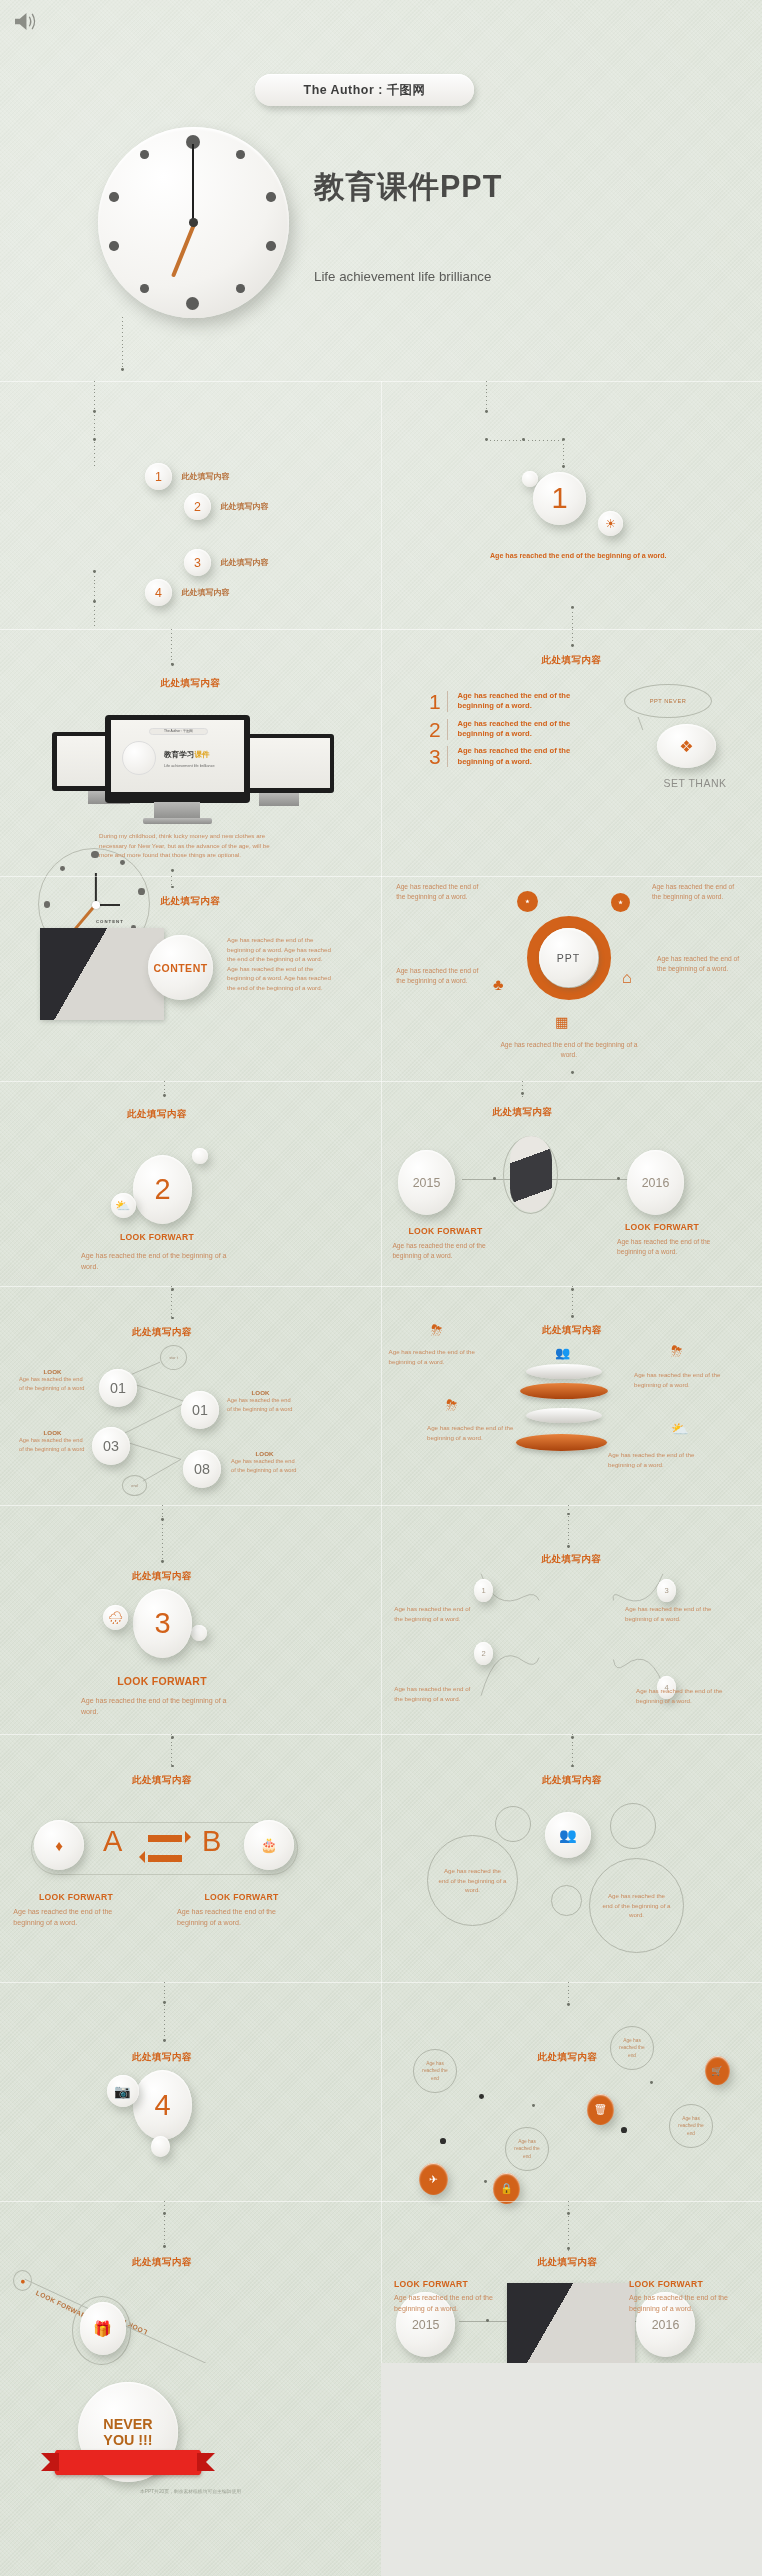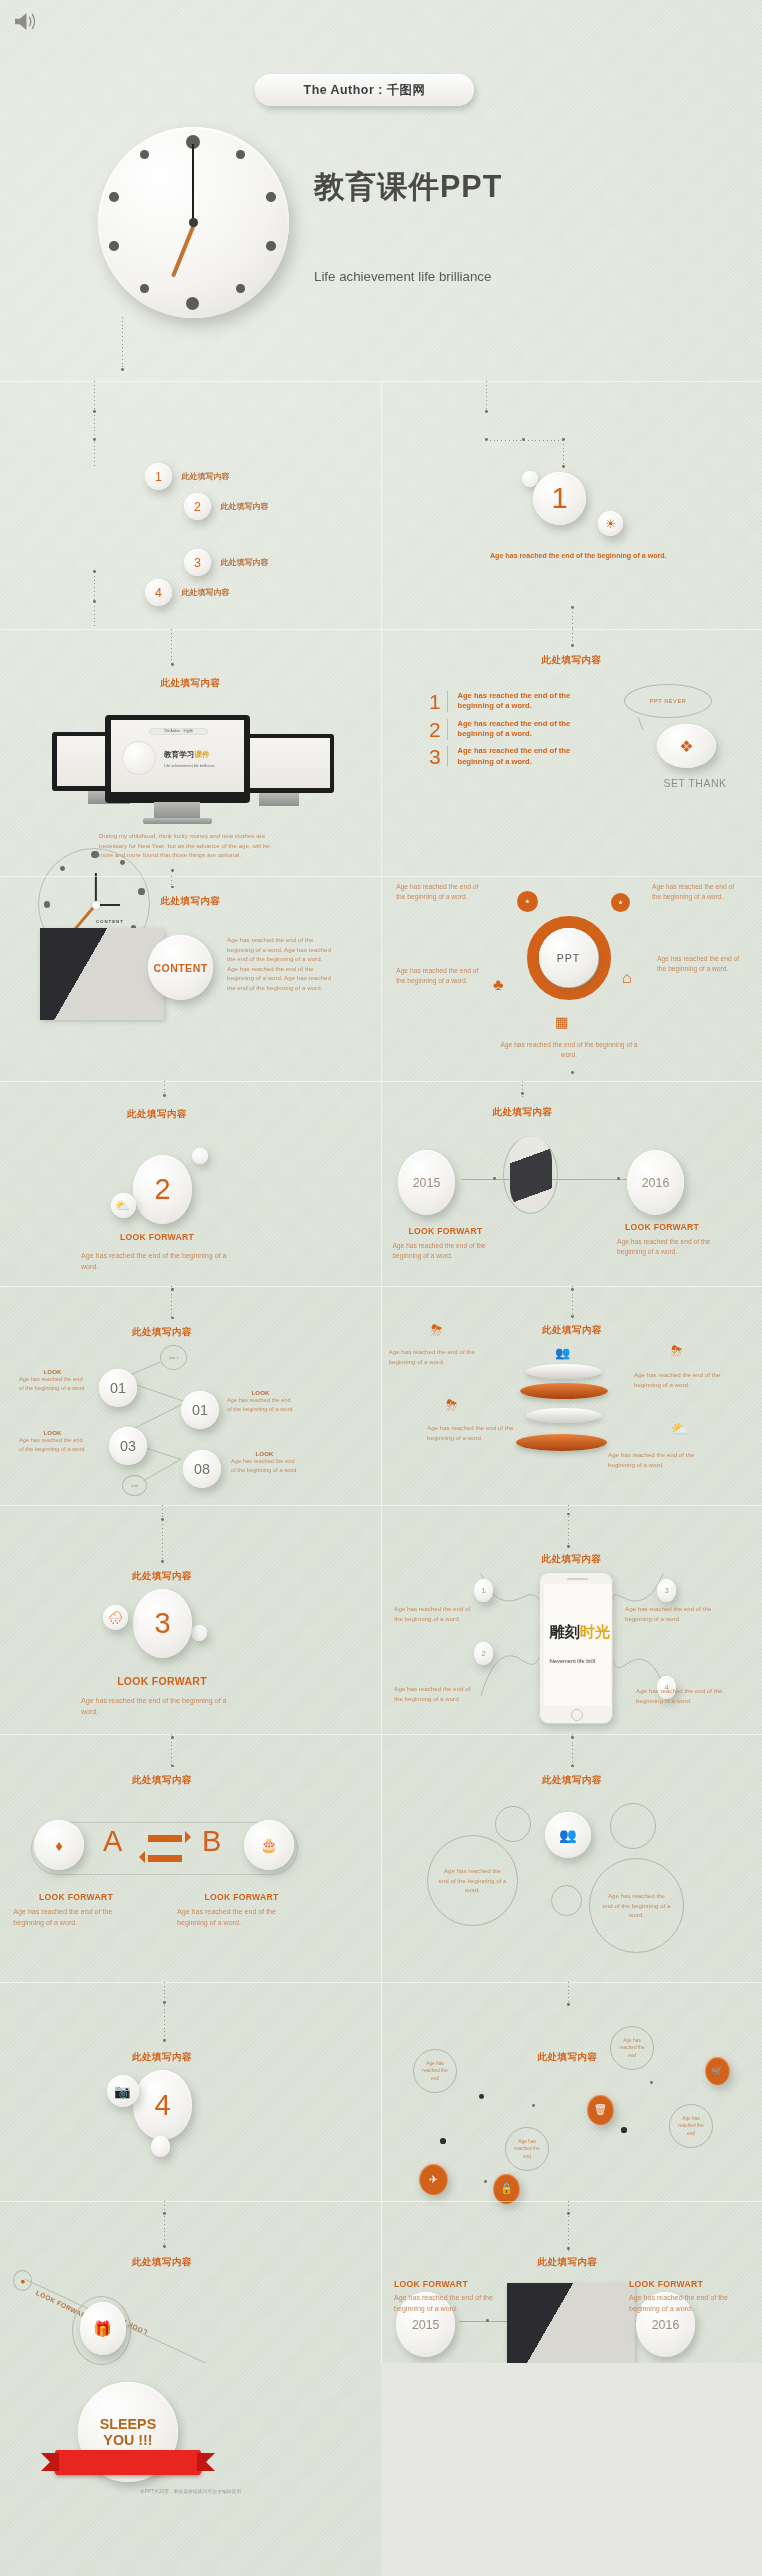--- a/index.html
+++ b/index.html
@@ -437,21 +437,21 @@
       <svg style="position:absolute;left:0;top:0;" width="381" height="219" viewBox="0 0 400 230">
         <polyline points="168,80 126,98 196,122 120,160 190,182 150,205" fill="none" stroke="#a9aea3" stroke-width="0.8"></polyline>
       </svg>
 
       <div class="disc" style="left:99px;top:83px;width:38px;height:38px;">
         <span style="font-size:14.3px;color:#6f6f6b;">01</span>
       </div>
       <div class="disc" style="left:181px;top:105px;width:38px;height:38px;">
         <span style="font-size:14.3px;color:#6f6f6b;">01</span>
       </div>
-      <div class="disc" style="left:109px;top:141px;width:38px;height:38px;">
+      <div class="disc" style="left:92px;top:141px;width:38px;height:38px;">
         <span style="font-size:14.3px;color:#6f6f6b;">03</span>
       </div>
       <div class="disc" style="left:183px;top:164px;width:38px;height:38px;">
         <span style="font-size:14.3px;color:#6f6f6b;">08</span>
       </div>
 
       <div style="position:absolute;left:19px;top:82px;width:67px;">
         <div style="font-size:6.2px;font-weight:bold;color:#b8733f;text-align:center;">LOOK</div>
         <div class="body-txt" style="font-size:5.7px;">Age has reached the end of the beginning of a word</div>
       </div>
@@ -516,30 +516,20 @@
       <div class="lookfw" style="position:absolute;left:0;top:170px;width:324px;text-align:center;font-size:10.5px;">LOOK FORWART</div>
       <div class="body-txt" style="position:absolute;left:81px;top:191px;width:162px;font-size:7.1px;">Age has reached the end of the beginning of a word.</div>
     </div>
 
     <div class="half R">
       <div class="dotline" style="left:187px;top:0;height:44px;"></div>
       <div class="dot" style="left:186px;top:7.6px;"></div>
       <div class="dot" style="left:186px;top:40px;"></div>
       <div class="cn-head" style="position:absolute;left:76px;top:48px;width:229px;">此处填写内容</div>
 
-      <div class="phone" style="left:158px;top:67px;width:74px;height:152px;">
-        <div style="position:absolute;left:27px;top:4.8px;width:21px;height:1.9px;background:#d4d1cb;border-radius:1px;"></div>
-        <div class="phone-scr" style="left:3.8px;top:11.4px;width:67px;height:122px;">
-          <div style="position:absolute;left:5.7px;top:38px;font-size:15.2px;font-weight:bold;">
-            <span style="color:#2b2b2b;">雕刻</span><span style="color:#e5a81b;">时光</span>
-          </div>
-          <div style="position:absolute;left:5.7px;top:74px;font-size:5.7px;color:#3d3d3b;">hievement life brill</div>
-        </div>
-        <div class="phone-home" style="left:30.5px;top:136px;width:12.4px;height:12.4px;"></div>
-      </div>
 
       <svg style="position:absolute;left:0;top:0;" width="381" height="229" viewBox="0 0 400 240">
         <path d="M105,72 Q120,112 150,96 Q162,90 166,100" fill="none" stroke="#a9aea3" stroke-width="0.8"></path>
         <path d="M105,200 Q122,142 150,164 Q162,172 166,160" fill="none" stroke="#a9aea3" stroke-width="0.8"></path>
         <path d="M296,72 Q280,112 252,96 Q242,90 244,100" fill="none" stroke="#a9aea3" stroke-width="0.8"></path>
         <path d="M300,200 Q284,146 256,168 Q246,176 244,162" fill="none" stroke="#a9aea3" stroke-width="0.8"></path>
       </svg>
 
       <div class="disc" style="left:93px;top:74px;width:19px;height:23px;border-radius:50%;">
         <span style="font-size:7.6px;color:#a89a88;">1</span>
@@ -723,21 +713,21 @@
     <div class="grayblock" style="left:381px;top:0;width:381px;height:213px;"></div>
 
     <div class="lookfw" style="position:absolute;left:394px;top:-84px;font-size:8.6px;">LOOK FORWART</div>
     <div class="body-txt" style="position:absolute;left:394px;top:-70px;width:105px;font-size:7.1px;">Age has reached the end of the beginning of a word.</div>
     <div class="lookfw" style="position:absolute;left:629px;top:-84px;font-size:8.6px;">LOOK FORWART</div>
     <div class="body-txt" style="position:absolute;left:629px;top:-70px;width:105px;font-size:7.1px;">Age has reached the end of the beginning of a word.</div>
   </div>
 
   <div class="disc ty">
     <div class="ty-txt">
-      <div>SLEEPS</div>
+      <div>NEVER</div>
       <div>YOU !!!</div>
     </div>
   </div>
   <div class="ribbon"></div>
   <div class="ty-foot">本PPT共20页，剩余素材模板均可自主编辑使用</div>
 
 </div>
 
 
 </body></html>

